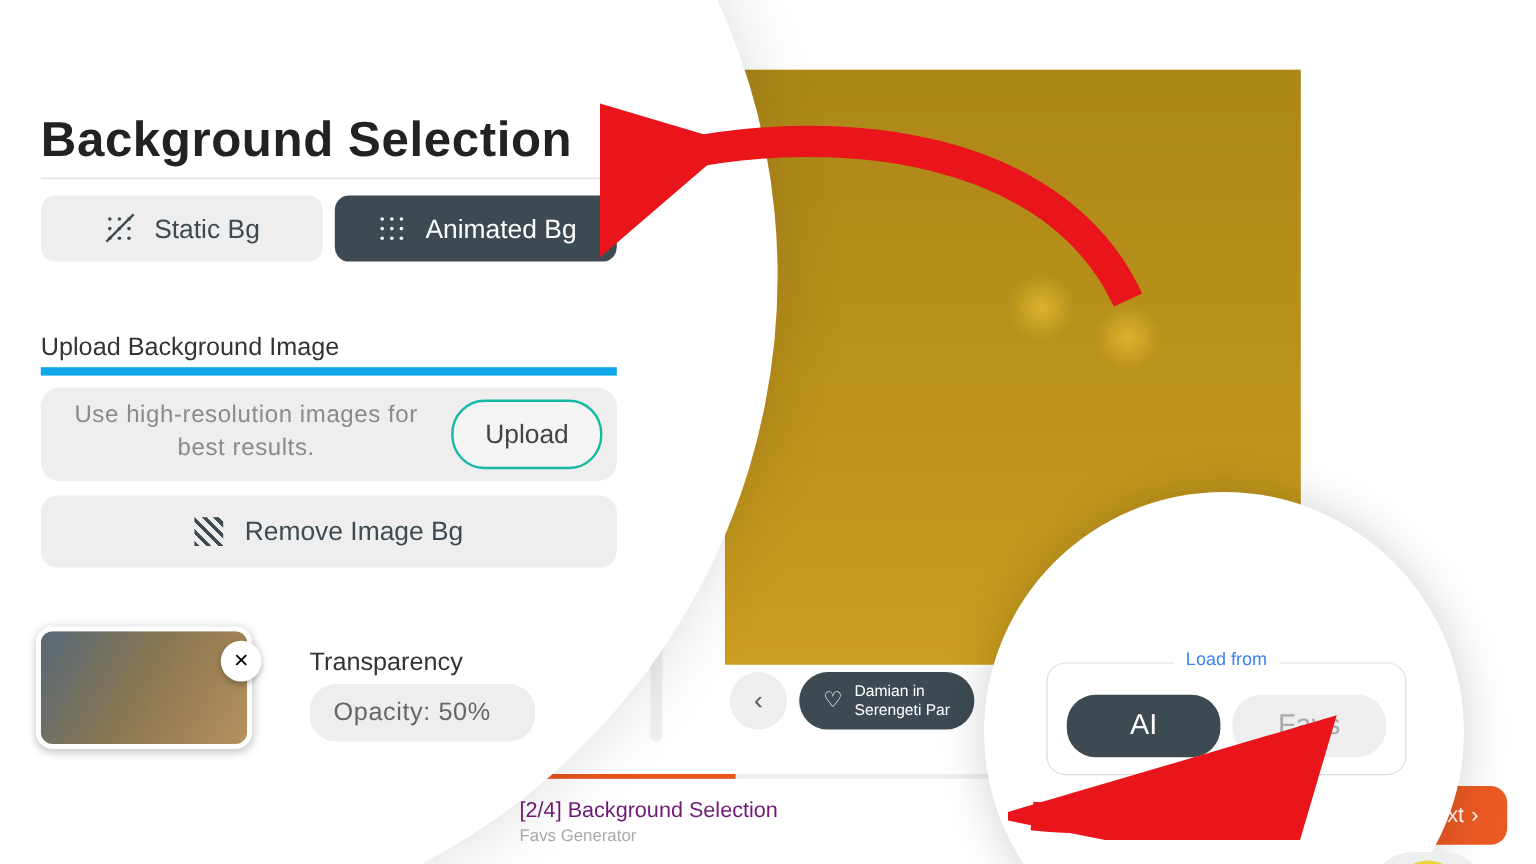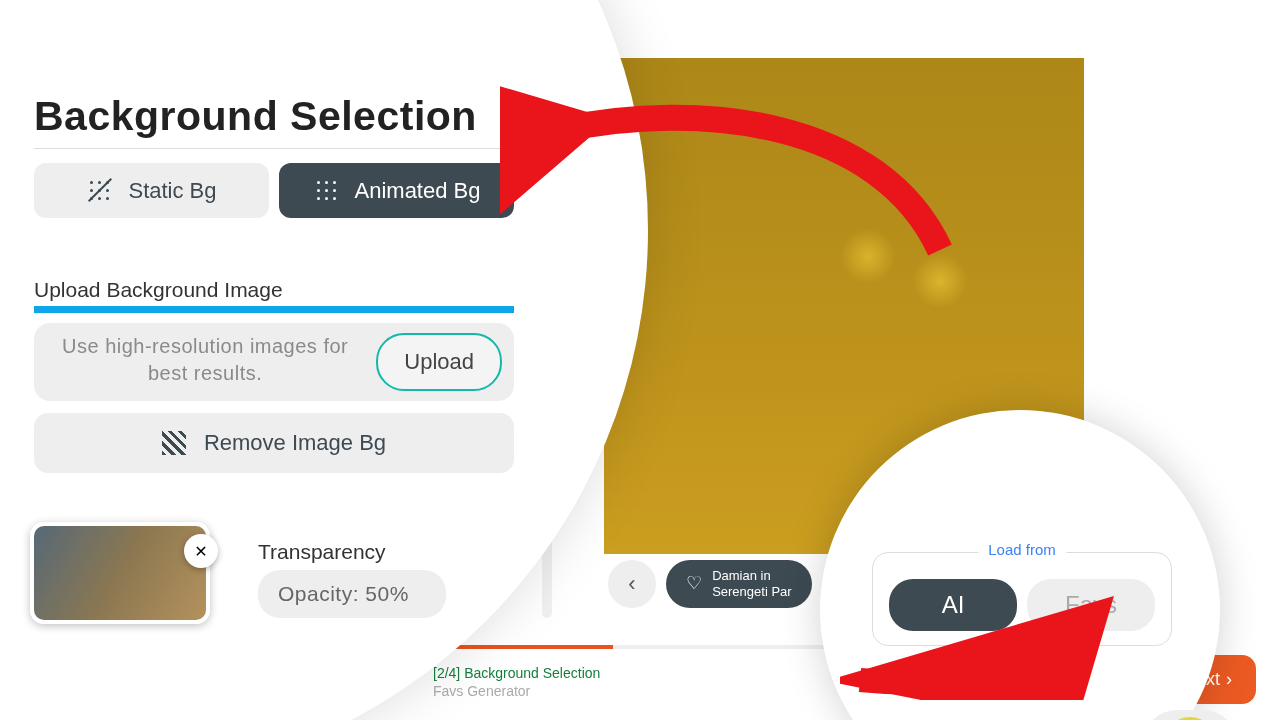--- a/index.html
+++ b/index.html
@@ -97,21 +97,21 @@
   
   .meta{position:absolute;left:608px;top:560px;display:flex;gap:10px;z-index:1}
   .circ-btn{width:48px;height:48px;border-radius:50%;background:#eee;display:flex;align-items:center;justify-content:center;font-size:22px;color:#555}
   .tag{display:flex;align-items:center;gap:10px;background:#3d4a52;color:#fff;border-radius:26px;padding:8px 20px;font-size:13px;line-height:1.2}
   .tag .heart{font-size:18px}
 
   
   .strip{position:absolute;left:433px;top:645px;height:4px;width:720px;background:#eee;z-index:1}
   .strip .fill{height:100%;width:180px;background:#e8531f}
   .step{position:absolute;left:433px;top:665px;z-index:1}
-  .step .a{font-size:14px;color:#15803d}
+  .step .a{font-size:18px;color:#701a75}
   .step .b{font-size:14px;color:#aaa;margin-top:2px}
 
   
   .zoom-circle-right{
     position:absolute;right:60px;bottom:-90px;width:400px;height:400px;border-radius:50%;
     background:#fff;box-shadow:0 0 40px rgba(0,0,0,.18);z-index:4
   }
   .load-panel{position:absolute;left:52px;top:142px;width:300px}
   .load-box{position:relative;border:1px solid #ddd;border-radius:16px;padding:26px 16px 14px}
   .load-box .title{position:absolute;top:-12px;left:50%;transform:translateX(-50%);background:#fff;padding:0 10px;color:#3b82f6;font-size:15px}

